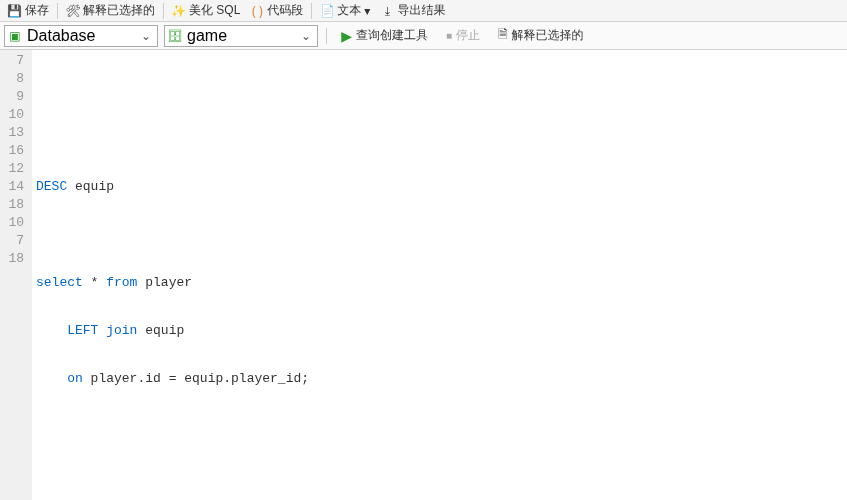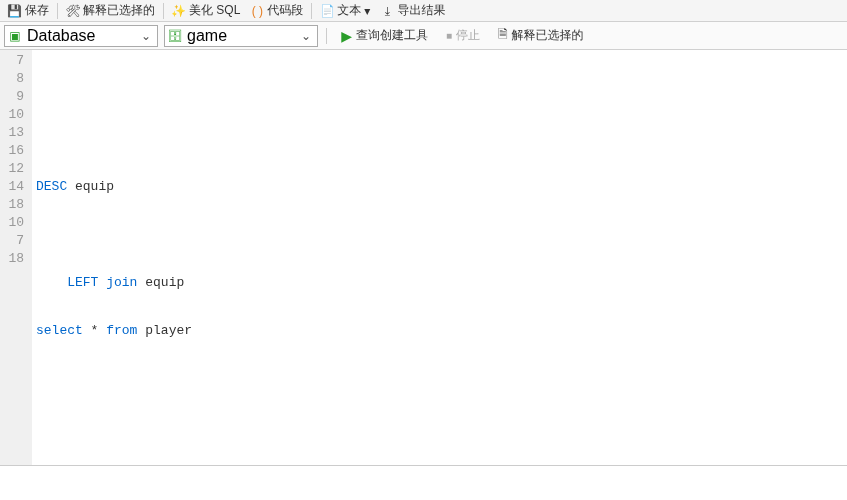--- a/index.html
+++ b/index.html
@@ -104,20 +104,21 @@
       <div>18</div>
     <div>10</div>
       <div>7</div>
       <div>18</div>
   </div>
   <div class="code">
     <div>&nbsp;</div>
     <div>&nbsp;</div>
     <div><span class="kw">DESC</span><span class="ident"> equip</span></div>
     <div>&nbsp;</div>
+    <div><span class="kw">select</span><span> * </span><span class="kw">from</span><span class="ident"> player</span></div>
     <div><span class="kw">    LEFT join</span><span class="ident"> equip</span></div>
-    <div><span class="kw">select</span><span> * </span><span class="kw">from</span><span class="ident"> player</span></div>
+    <div><span class="kw">    on</span><span class="ident"> player.id = equip.player_id;</span></div>
     <div>&nbsp;</div>
     
     
     
   </div>
 </div>
 
 </body></html>

